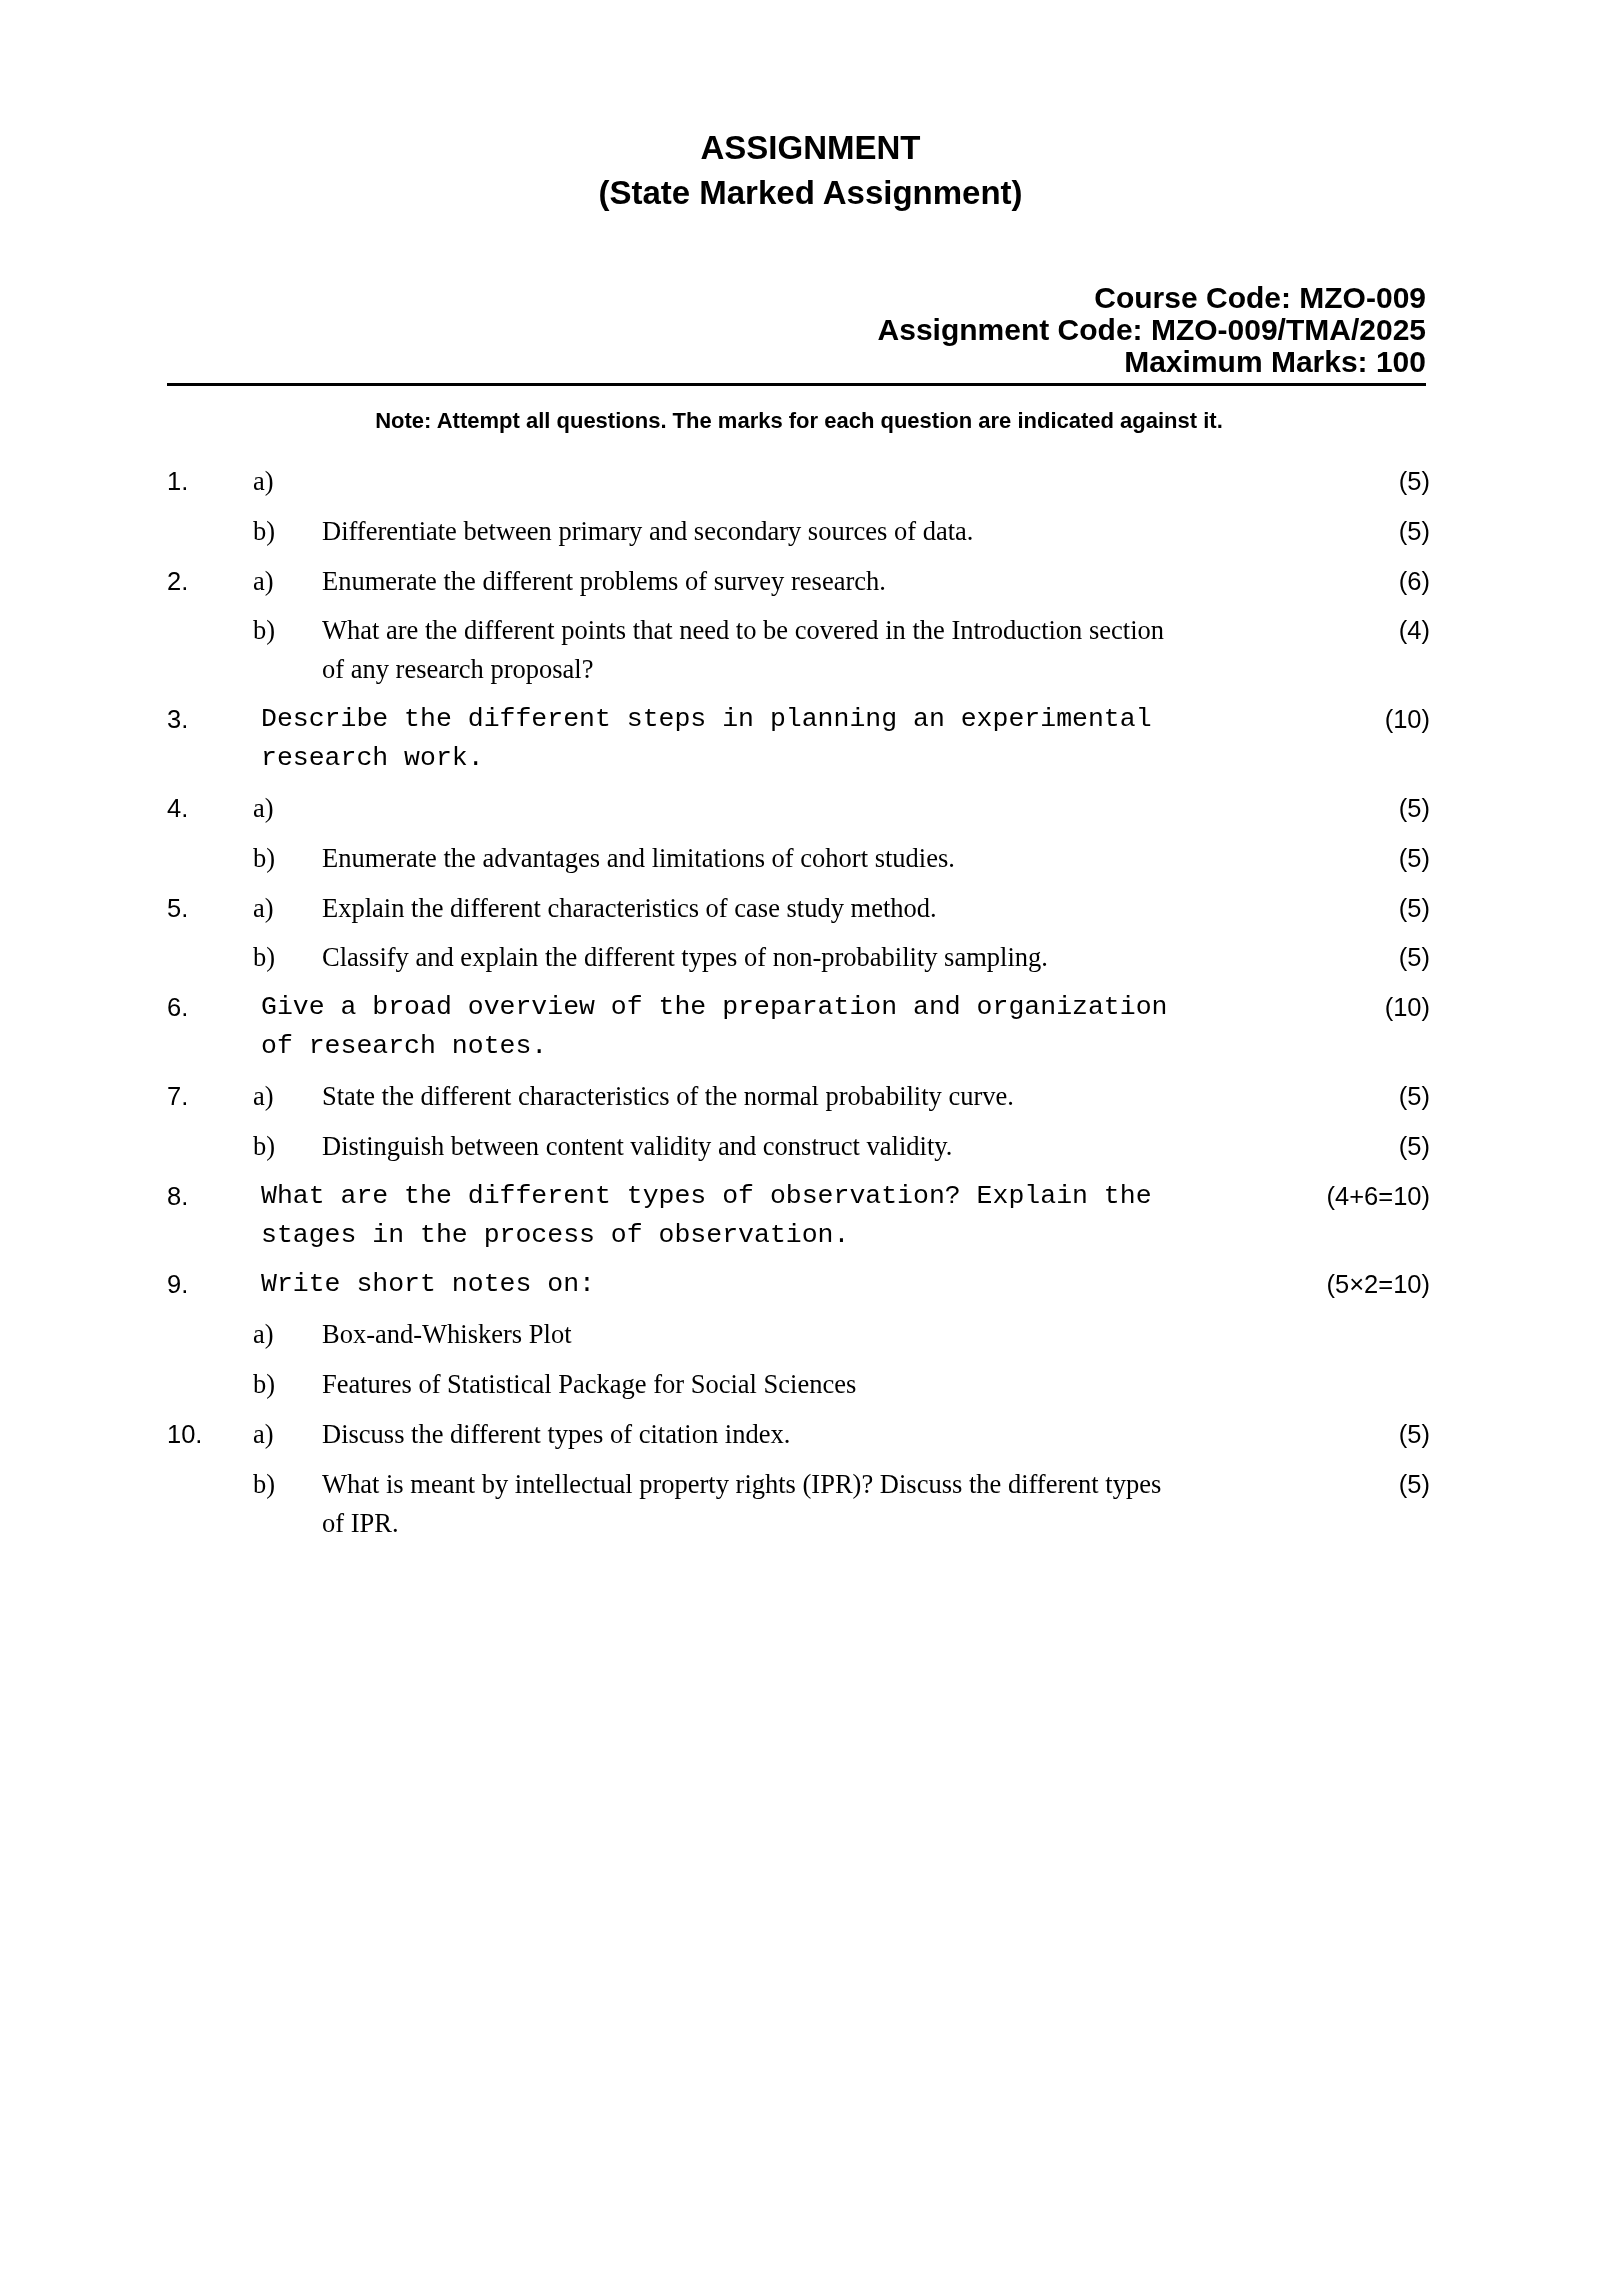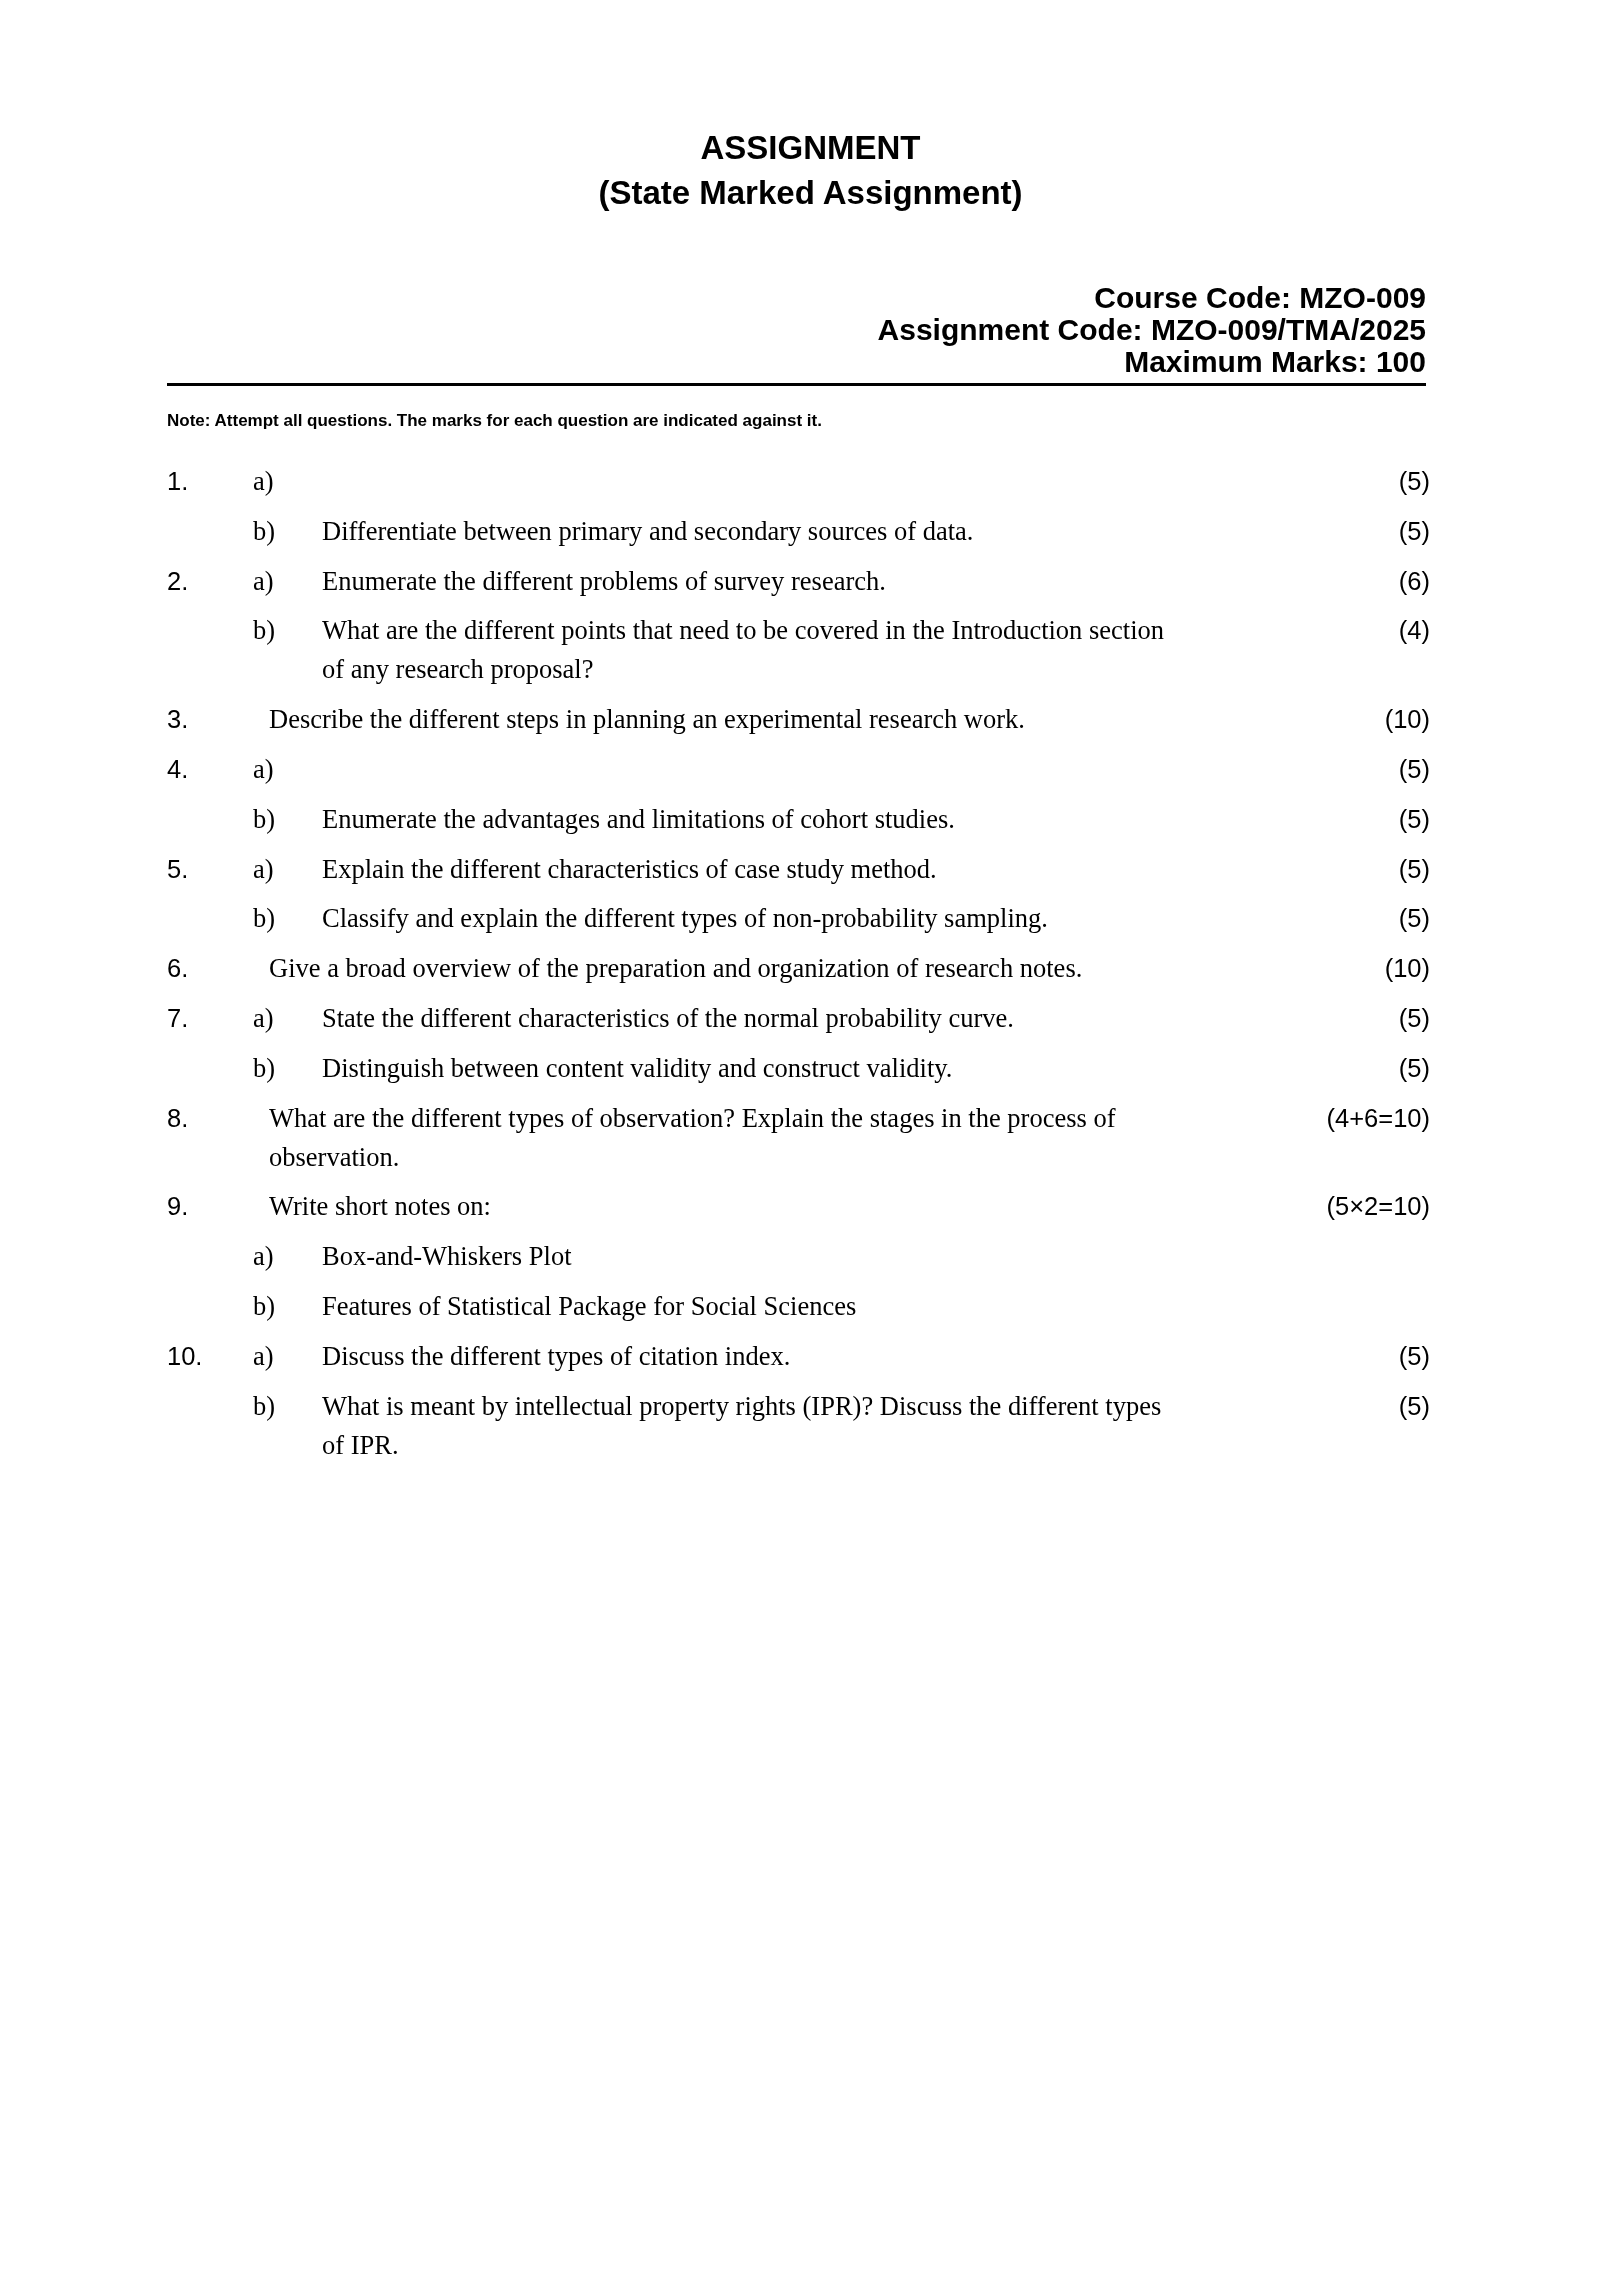--- a/index.html
+++ b/index.html
@@ -64,23 +64,23 @@
   }
 
   
   .note-line {
     position: absolute;
     top: 402px;
     left: 167px;
     width: 1264px;
     font-family: "Liberation Sans", sans-serif;
     font-weight: bold;
-    font-size: 17px;
+    font-size: 22px;
     line-height: 37px;
-    text-align: left;
+    text-align: center;
     color: #000000;
   }
 
   
   .questions {
     position: absolute;
     top: 462px;
     left: 0;
     width: 1621px;
   }
@@ -114,22 +114,23 @@
     flex: 1 1 auto;
     font-family: "Liberation Serif", serif;
     font-size: 26.5px;
     line-height: 39px;
     color: #000000;
     max-width: 858px;
   }
 
   
   .q-row.no-sub .q-text {
-    margin-left: 16px;
+    margin-left: 8px;
     max-width: 926px;
+    font-family: Liberation Mono, monospace;
   }
 
   .q-marks {
     position: absolute;
     right: 191px;
     top: 0;
     font-family: "Liberation Sans", sans-serif;
     font-size: 25.5px;
     line-height: 39px;
     color: #000000;

